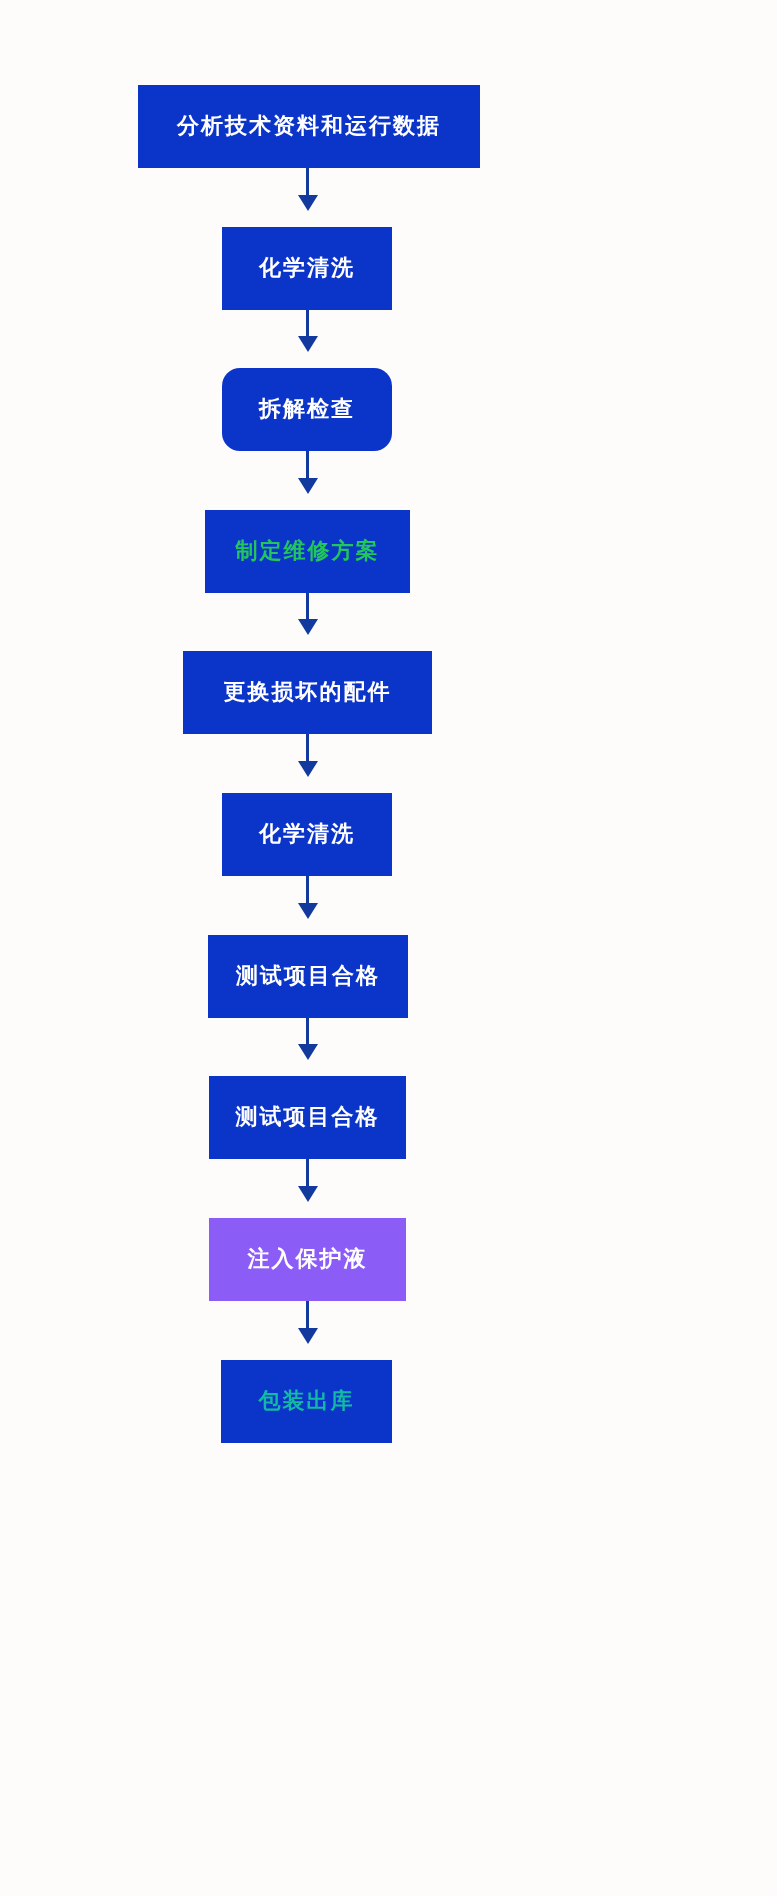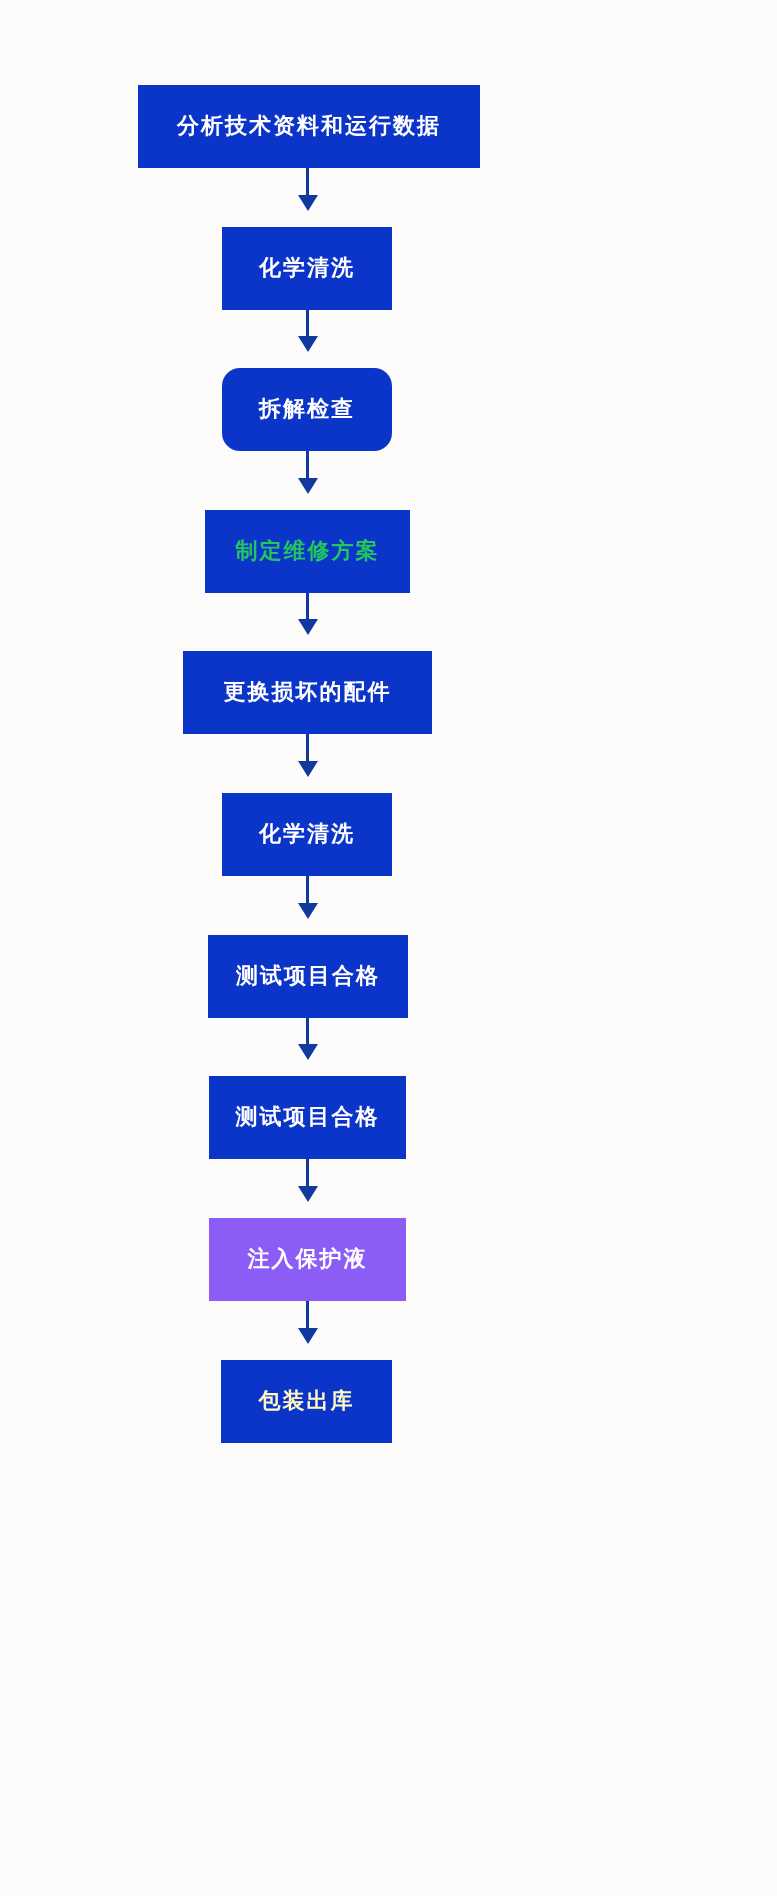--- a/index.html
+++ b/index.html
@@ -97,15 +97,15 @@
     <div class="node" style="left: 208px; top: 935px; width: 200px; height: 83px; background: rgb(11, 52, 201);">
       <span class="node-label" style="color: rgb(255, 255, 255);">测试项目合格</span>
     </div>
     <div class="node" style="left: 209px; top: 1076px; width: 197px; height: 83px; background: rgb(11, 52, 201);">
       <span class="node-label" style="color: rgb(255, 255, 255);">测试项目合格</span>
     </div>
     <div class="node" style="left: 209px; top: 1218px; width: 197px; height: 83px; background: #8b5cf6;">
       <span class="node-label" style="color: rgb(255, 255, 255);">注入保护液</span>
     </div>
     <div class="node" style="left: 221px; top: 1360px; width: 171px; height: 83px; background: rgb(11, 52, 201);">
-      <span class="node-label" style="color: #fef9c3;">包装出库</span>
+      <span class="node-label" style="color: #14b8a6;">包装出库</span>
     </div>
   </div>
 
 </body></html>

